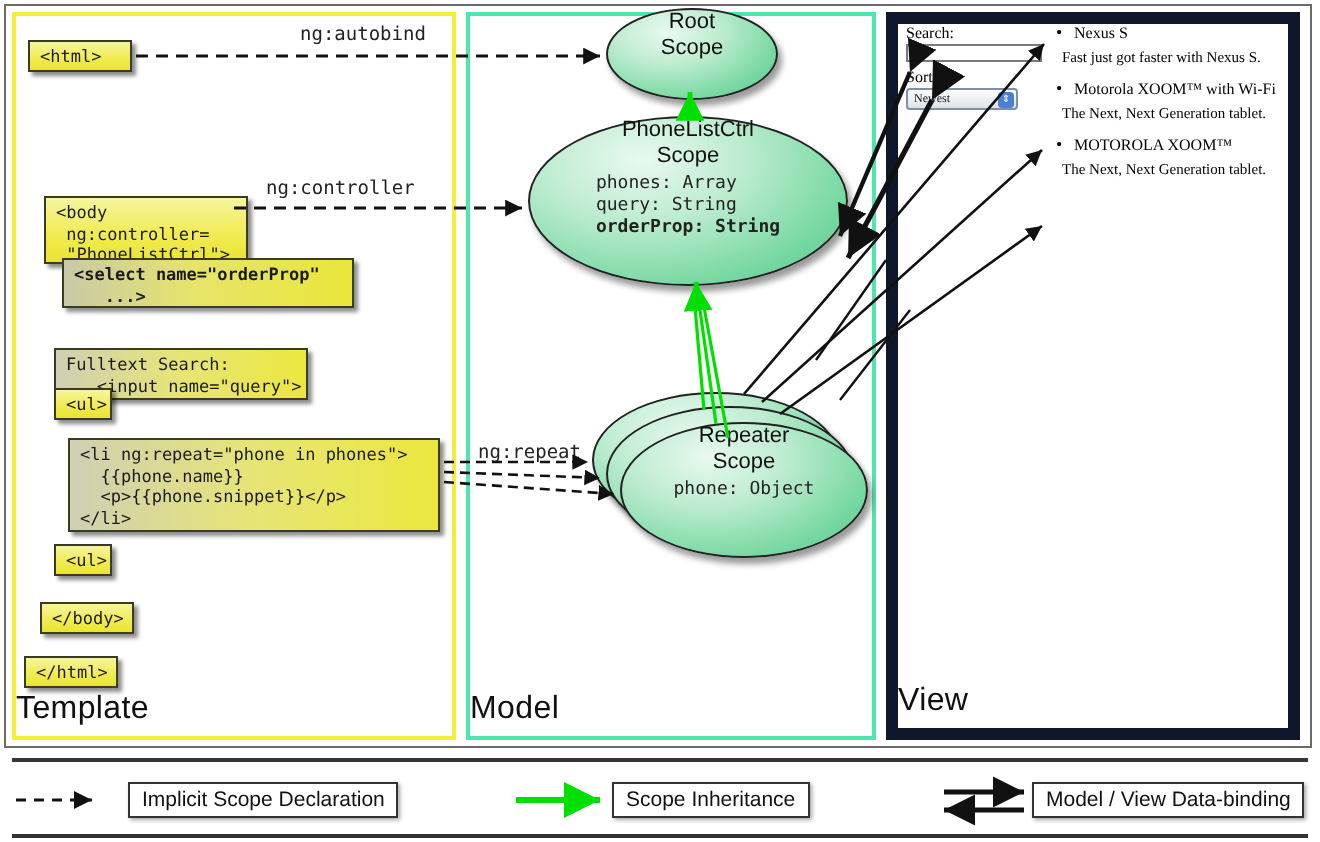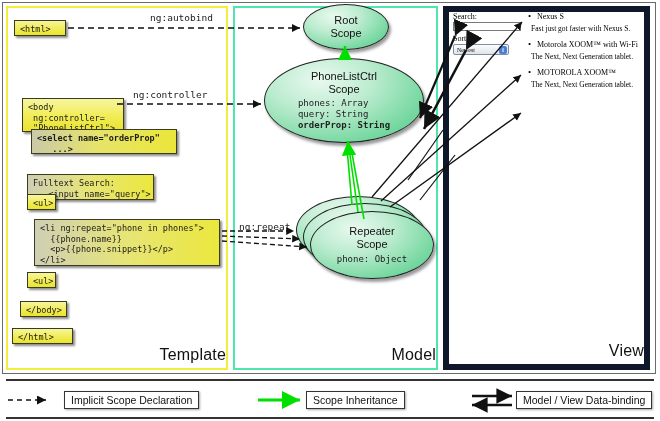--- a/index.html
+++ b/index.html
@@ -9,41 +9,41 @@
 
   
   .frame{position:absolute;left:2px;top:2px;width:654px;height:372px;
          border:1px solid #6b6b6b;background:#fff;box-sizing:border-box;}
 
   
   .col{position:absolute;box-sizing:border-box;background:#fff;}
   .col.template{left:6px;top:6px;width:222px;height:364px;border:2px solid #f2ee3a;}
   .col.model{left:233px;top:6px;width:205px;height:364px;border:2px solid #4fe6ae;}
   .col.view{left:443px;top:6px;width:207px;height:364px;border:6px solid #0f172a;}
-  .col-label{position:absolute;bottom:4px;left:0;width:100%;text-align:right;
+  .col-label{position:absolute;bottom:4px;left:0;width:100%;text-align:left;
              font-size:16px;color:#111;letter-spacing:.2px;}
 
   
   .ybox{position:absolute;box-sizing:border-box;
         background:linear-gradient(to bottom,#f7f5a0 0%,#f1ec55 55%,#e9e42f 100%);
         border:1.5px solid #3b3b20;
         box-shadow:2px 2px 2px rgba(0,0,0,.45);
         font-family:"DejaVu Sans Mono","Liberation Mono",monospace;
         font-size:8.5px;line-height:1.25;color:#1a1a1a;
         padding:3px 5px;white-space:pre;}
   .ybox.b{font-weight:bold;}
   .ybox.grey{background:linear-gradient(to right,#c9c9a8 0%,#e6e46a 45%,#eae63a 100%);}
   .ybox.grey2{background:linear-gradient(to right,#cfcfb4 0%,#e7e575 50%,#ebe73e 100%);}
 
   
   .oval{position:absolute;border-radius:50%;
         border:1.6px solid #222;
         background:radial-gradient(ellipse at 35% 25%,#e9f9ef 0%,#bdecd0 35%,#74d79f 75%,#57c78b 100%);
         box-shadow:2px 3px 3px rgba(0,0,0,.4);
-        display:flex;flex-direction:column;align-items:center;justify-content:center;
+        display:flex;flex-direction:column;align-items:center;
         text-align:center;color:#111;}
   .oval .title{font-size:11px;line-height:1.15;}
   .oval .props{font-family:"DejaVu Sans Mono","Liberation Mono",monospace;
                font-size:9px;line-height:1.2;margin-top:3px;color:#222;text-align:left;}
 
   
   .viewport{position:absolute;left:453px;top:12px;width:192px;height:130px;
             font-family:"Liberation Serif",serif;color:#000;}
   .v-label{font-size:8px;}
   .v-input{width:68px;height:9px;border:1px solid #7a7a7a;background:#fff;
@@ -109,21 +109,21 @@
 
   <div class="ybox grey2" style="left:34px;top:219px;width:186px;height:47px;">&lt;li ng:repeat="phone in phones"&gt;
   {{phone.name}}
   &lt;p&gt;{{phone.snippet}}&lt;/p&gt;
 &lt;/li&gt;</div>
 
   <div class="ybox" style="left:27px;top:272px;width:29px;height:16px;">&lt;ul&gt;</div>
 
   <div class="ybox" style="left:20px;top:301px;width:47px;height:16px;">&lt;/body&gt;</div>
 
-  <div class="ybox" style="left:12px;top:328px;width:61px;height:16px;">&lt;/html&gt;</div>
+  <div class="ybox" style="left:12px;top:328px;width:47px;height:16px;">&lt;/html&gt;</div>
 
   <div class="oval" style="left:303px;top:4px;width:84px;height:44px;">
     <div class="title">Root<br>Scope</div>
   </div>
 
   <div class="oval" style="left:264px;top:58px;width:158px;height:83px;">
     <div class="title">PhoneListCtrl<br>Scope</div>
     <div class="props">
       <div>phones: Array</div>
       <div>query: String</div>

